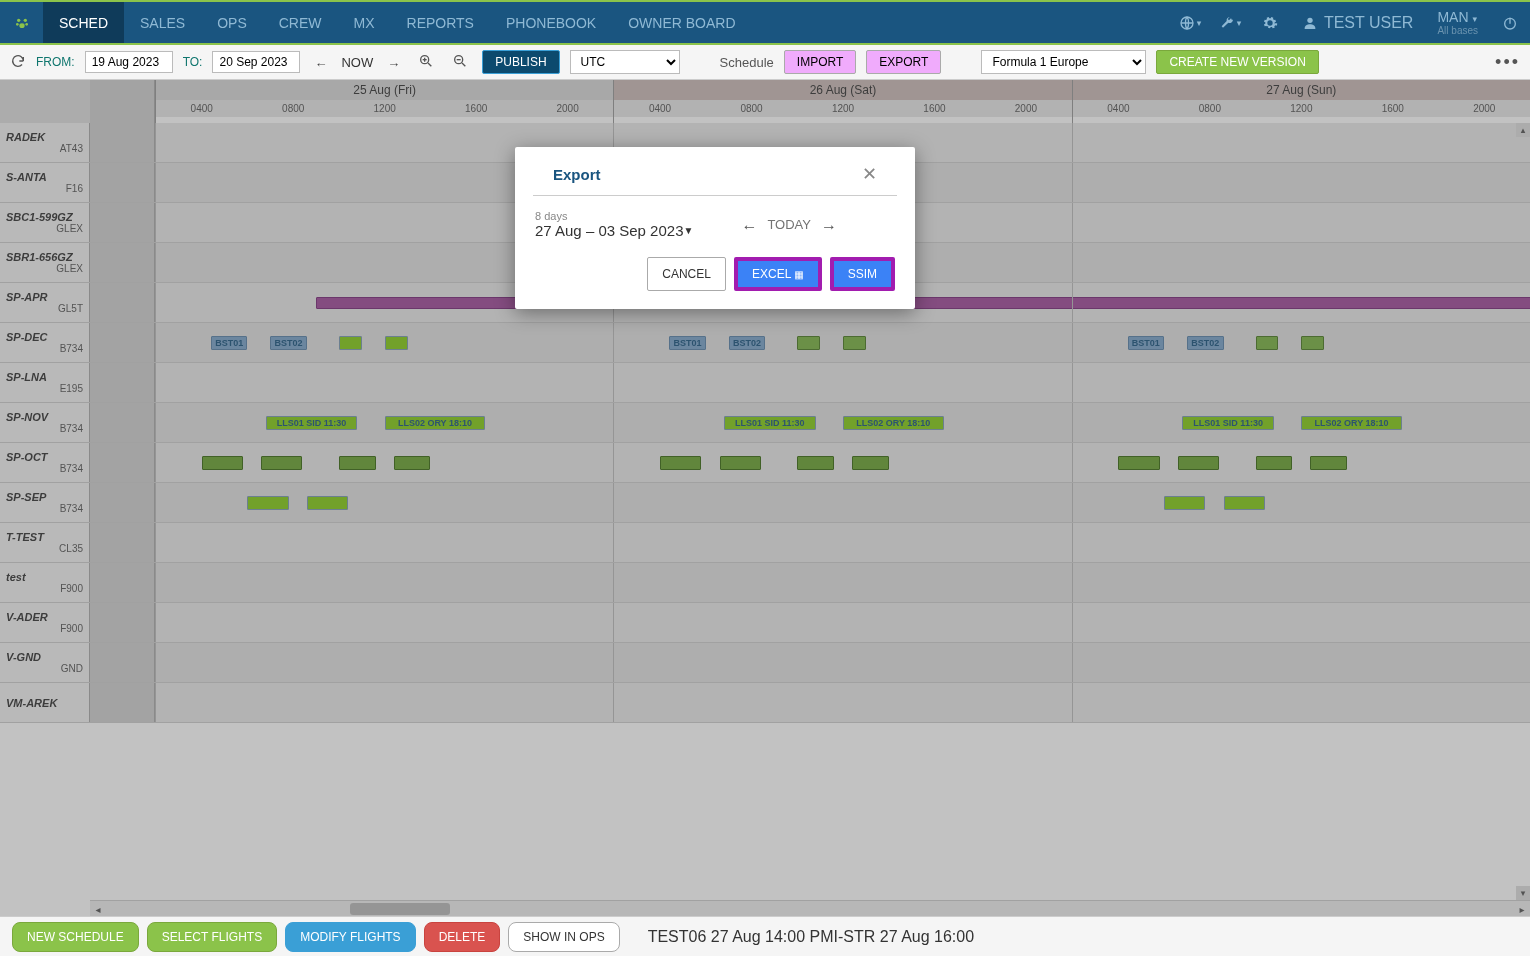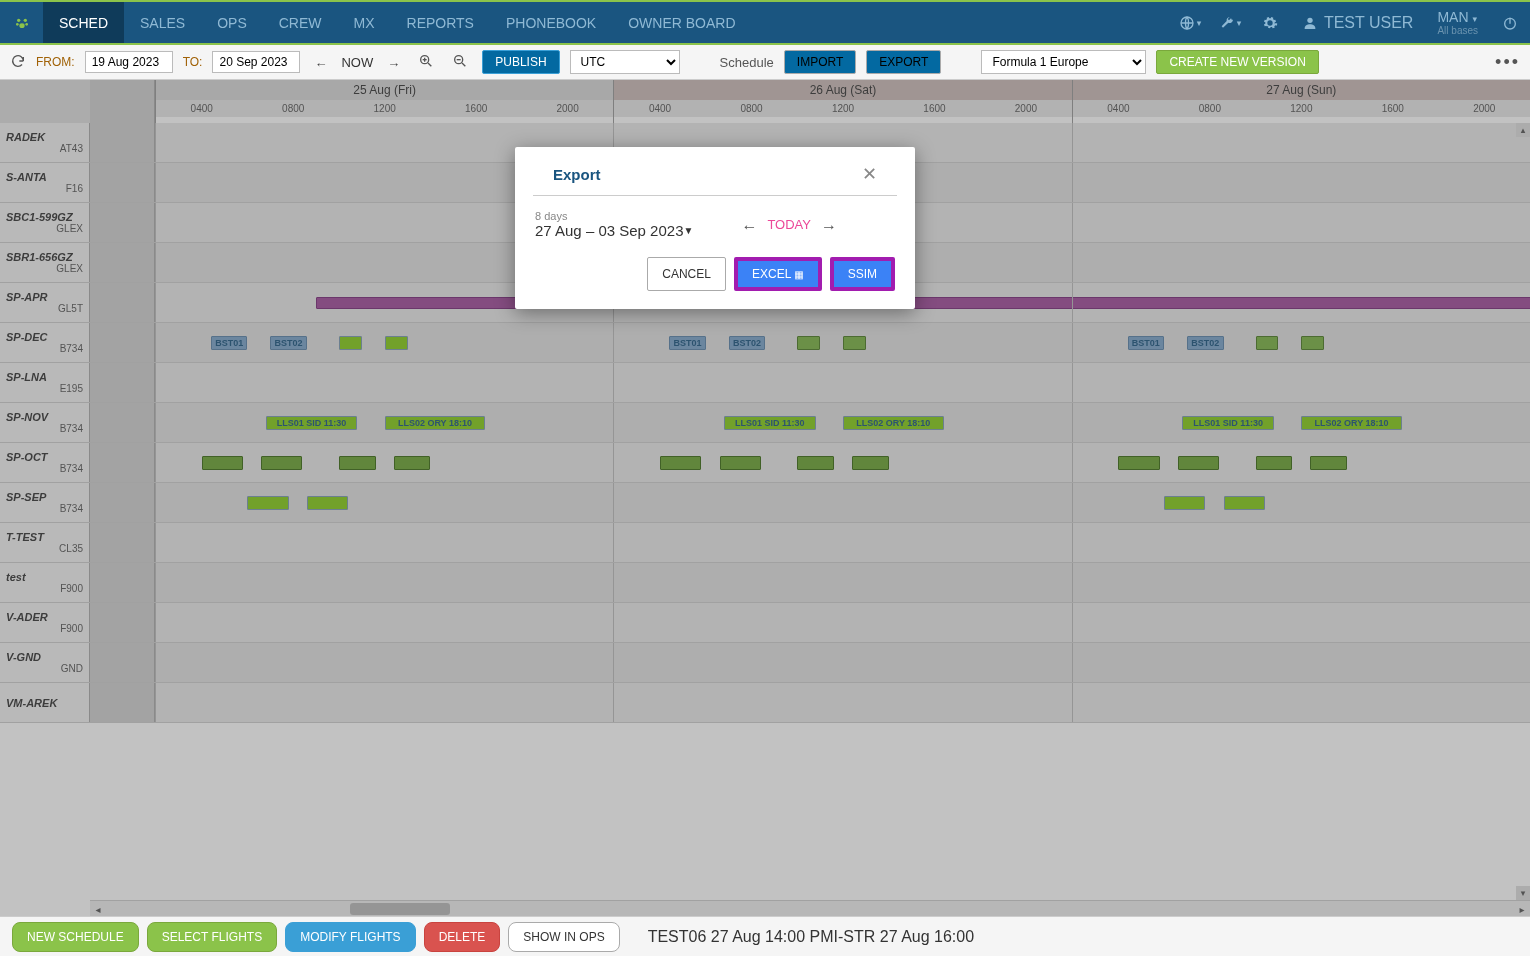--- a/index.html
+++ b/index.html
@@ -14,27 +14,27 @@
 .topnav .icon-btn { width:40px; display:flex; align-items:center; justify-content:center; color:#8fb9d4; cursor:pointer; }
 .topnav .user { display:flex; align-items:center; color:#8fb9d4; padding:0 12px; gap:6px;}
 .topnav .man { display:flex; flex-direction:column; align-items:flex-start; justify-content:center; padding:0 12px; color:#8fb9d4; }
 .topnav .man .m { font-size:14px; }
 .topnav .man .s { font-size:10px; color:#6a93af;}
 .topnav .power { width:40px; display:flex; align-items:center; justify-content:center; color:#8fb9d4; }
 
 
 .toolbar { height:37px; background:#f5f5f5; border-top:2px solid #8bc34a; border-bottom:1px solid #ccc; display:flex; align-items:center; padding:0 10px; gap:10px; font-size:13px;}
 .toolbar .ref { color:#555; cursor:pointer;}
-.toolbar .lbl { color:#a16207; font-size:12px;}
+.toolbar .lbl { color:#0f766e; font-size:12px;}
 .toolbar input.date { width:88px; padding:3px 6px; border:1px solid #bbb; background:#fff; font-size:12px;}
 .toolbar .arrow { color:#444; cursor:pointer; padding:0 4px;}
 .toolbar .now { font-weight:500; color:#333;}
 .toolbar .zoom { color:#555; cursor:pointer; padding:0 4px;}
-.toolbar .btn { padding:4px 12px; border:1px solid #aaa; background:#0369a1; cursor:pointer; font-size:12px; border-radius:2px;}
-.toolbar .btn.pub { background:#0369a1; color:#fff; border-color:#3a9fd6;}
+.toolbar .btn { padding:4px 12px; border:1px solid #aaa; background:#f0abfc; cursor:pointer; font-size:12px; border-radius:2px;}
+.toolbar .btn.pub { background:#0c4a6e; color:#fff; border-color:#3a9fd6;}
 .toolbar .btn.green { background:#8bc34a; color:#fff; border-color:#7aa83c;}
 .toolbar select { padding:3px 6px; border:1px solid #bbb; font-size:12px; background:#fff;}
 .toolbar select.tz { width:110px; }
 .toolbar select.ev { width:165px; }
 .toolbar .txt { color:#555; font-size:13px;}
 .toolbar .dots { margin-left:auto; color:#555; font-size:18px; letter-spacing:2px; cursor:pointer;}
 
 
 .main { position:relative; height:calc(956px - 43px - 37px - 40px); }
 .overlay { position:absolute; inset:0; background:rgba(80,80,80,0.35); z-index:5;}
@@ -87,21 +87,21 @@
 .modal .mh h3 { font-size:15px; color:#1a5580; font-weight:600;}
 .modal .mh .x { color:#888; cursor:pointer; font-size:18px;}
 .modal .mb { padding:14px 20px 18px; }
 .modal .range-row { display:flex; align-items:center; gap:18px; margin-bottom:18px;}
 .modal .range { display:flex; flex-direction:column;}
 .modal .range .d { font-size:11px; color:#888;}
 .modal .range .r { font-size:15px; color:#333; display:flex; align-items:center; gap:0;}
 .modal .caret { font-size:10px; color:#333;}
 .modal .today-grp { display:flex; align-items:center; gap:10px; margin-left:30px;}
 .modal .today-grp .ar { color:#555; cursor:pointer;}
-.modal .today-grp .t { font-size:13px; color:#ec4899;}
+.modal .today-grp .t { font-size:13px; color:#737373;}
 .modal .actions { display:flex; justify-content:flex-end; gap:8px;}
 .modal .actions .btn { padding:6px 14px; font-size:12px; border-radius:2px; cursor:pointer;}
 .modal .actions .btn.c { background:#fff; border:1px solid #aaa; color:#333;}
 .modal .actions .btn.g { background:#3b82f6; border:4px solid #a21caf; color:#fff;}
 
 svg { width:16px; height:16px; }
 </style>
 </head>
 <body>
 

